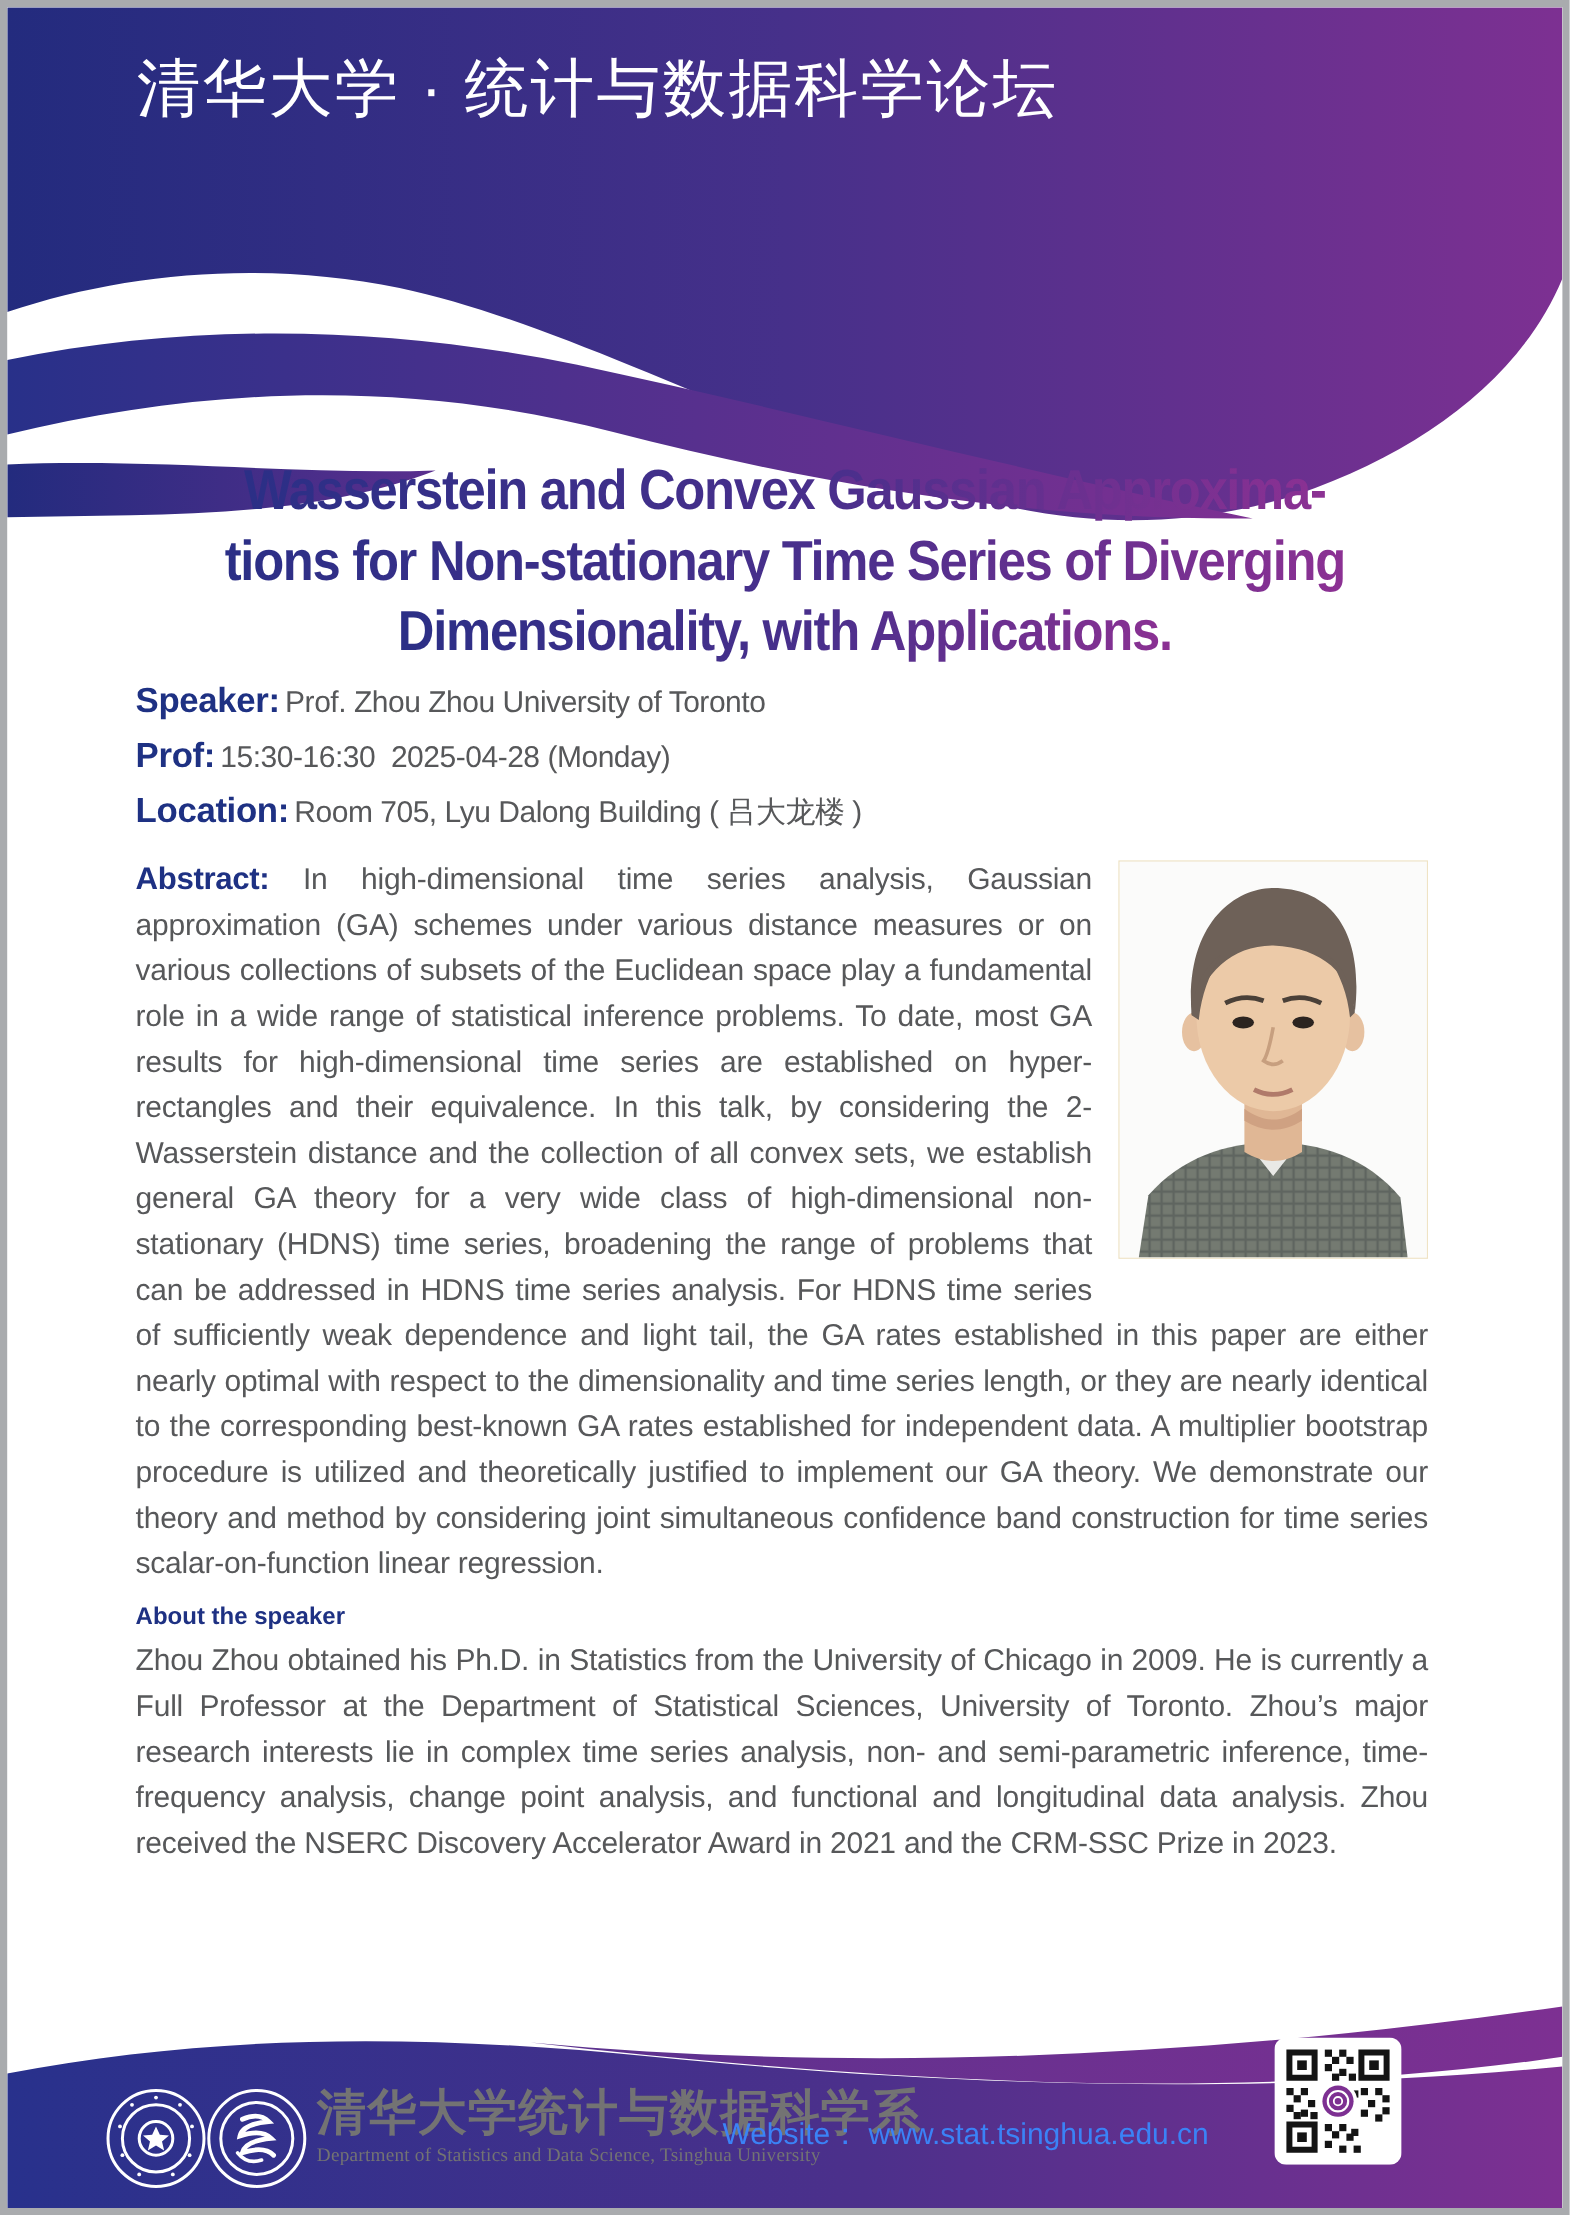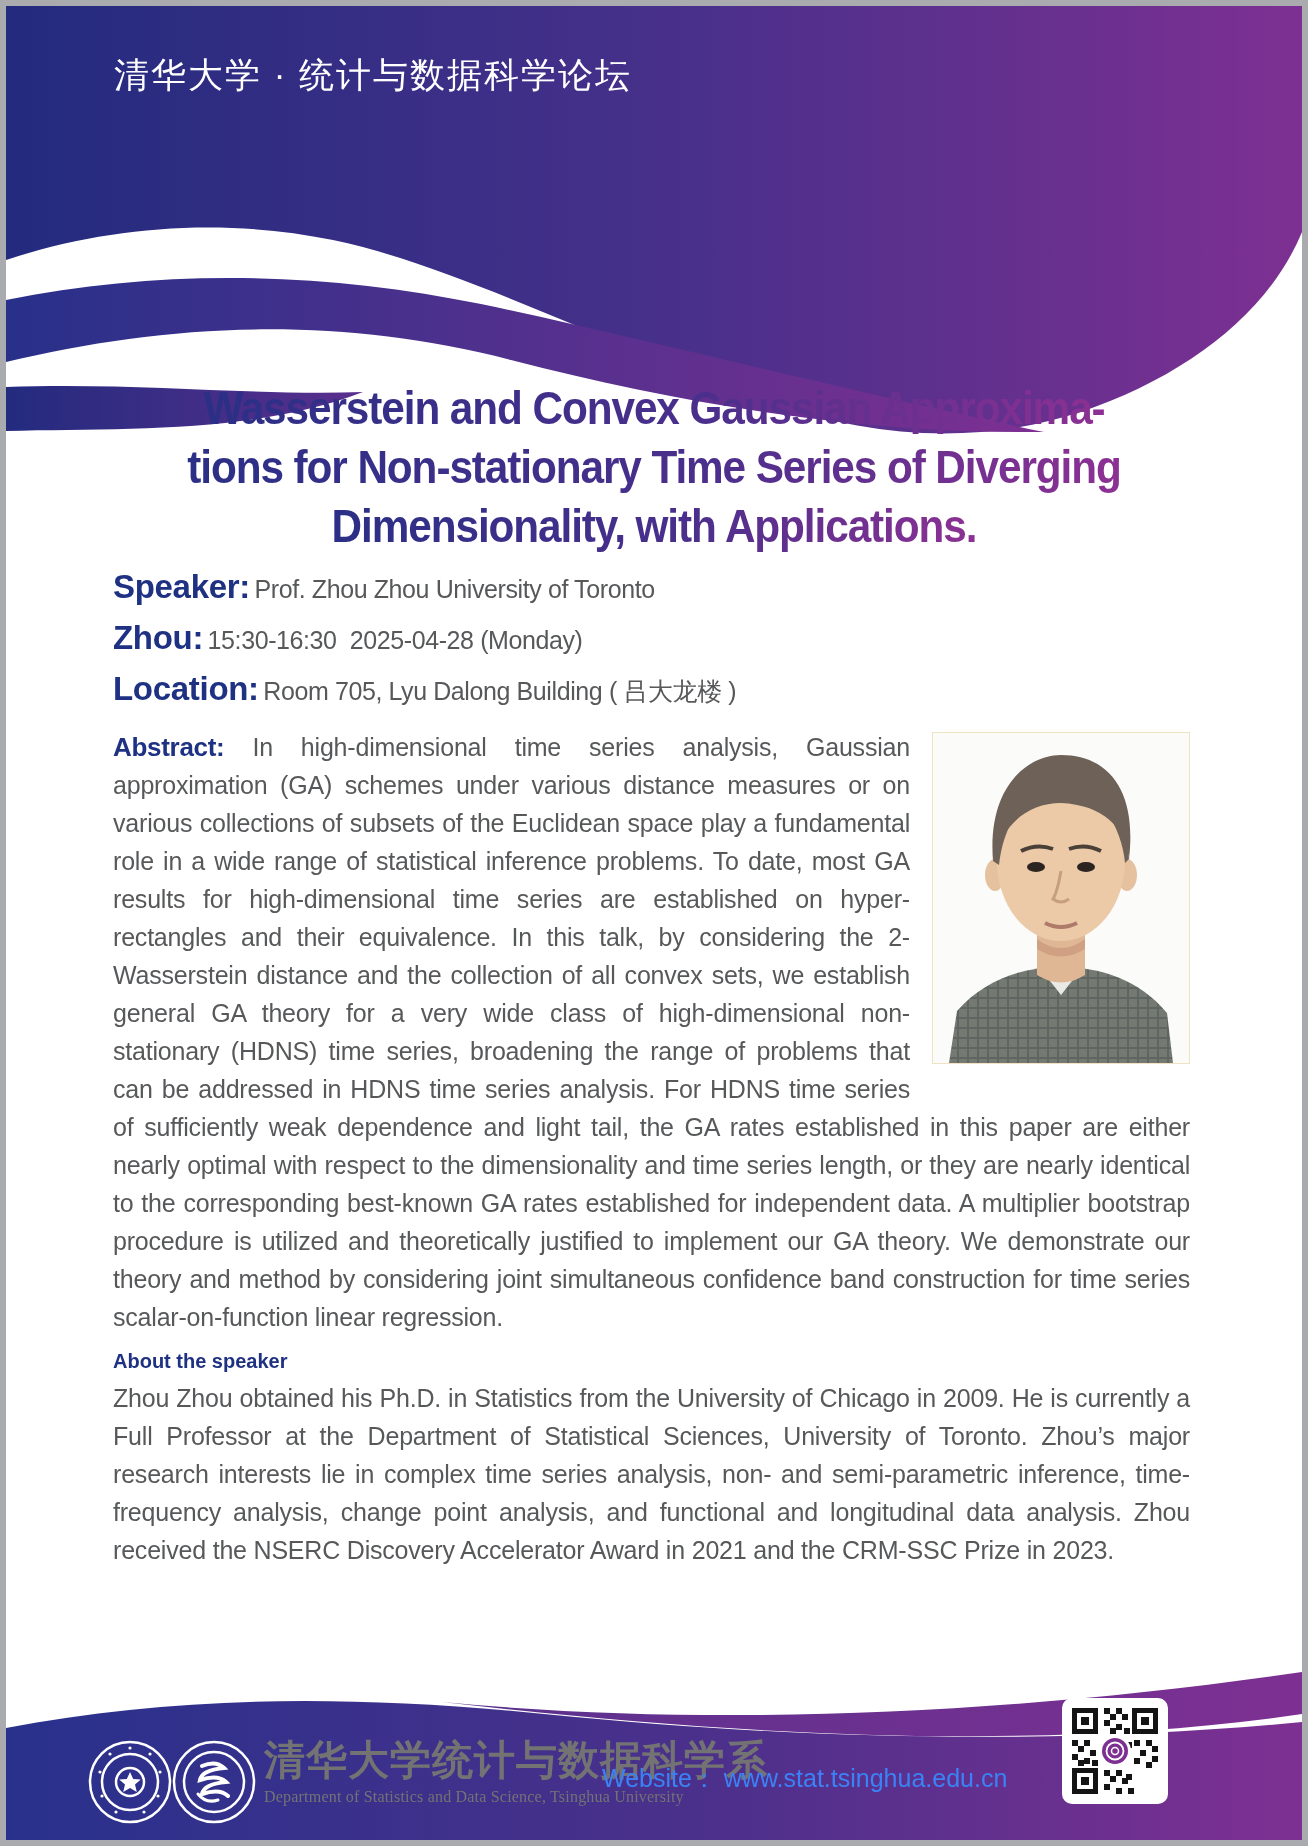--- a/index.html
+++ b/index.html
@@ -5,37 +5,37 @@
   html,body{margin:0;padding:0;background:#c8cacc;}
   .poster{
     position:relative; width:1308px; height:1846px; box-sizing:border-box;
     border:6px solid #a9abae; background:#ffffff; overflow:hidden;
     font-family:"Liberation Sans", sans-serif;
   }
   
   .hero{position:absolute; top:0; left:0; width:1296px; height:562px;}
   .hero svg{position:absolute; top:0; left:0;}
   .hero-text{position:absolute; top:38px; left:108px; color:#ffffff;}
-  .hero-zh{font-size:35px; font-weight:400; letter-spacing:2px; line-height:62px;}
+  .hero-zh{font-size:53px; font-weight:400; letter-spacing:2px; line-height:62px;}
   .hero-en{font-size:42px; font-weight:300; letter-spacing:0.5px; line-height:52px; margin-top:2px;}
   .talk-title{
     position:absolute; top:372px; left:36px; right:36px; margin:0;
     text-align:center; line-height:59px; font-size:47px; font-weight:bold;
     letter-spacing:-1.2px; transform:scaleX(0.9); transform-origin:50% 0;
   }
   .talk-title .tline{
     display:inline-block;
     background:linear-gradient(90deg,#2b2f86 0%,#4a2f8c 55%,#8c3193 100%);
     -webkit-background-clip:text; background-clip:text;
     color:transparent;
   }
   
   .content{position:absolute; top:562px; left:107px; width:1077px;}
   .info-row{margin-bottom:13px; white-space:nowrap;}
-  .lbl{color:#1e3183; font-weight:bold; font-size:33px; letter-spacing:-0.3px;}
+  .lbl{color:#1e3183; font-weight:bold; font-size:29px; letter-spacing:-0.3px;}
   .val{color:#57585a; font-size:25px; letter-spacing:-0.4px;margin-top:36px;}
   .body-par{
     color:#57585a; font-size:25px; line-height:38px; letter-spacing:-0.2px;
     text-align:justify; margin:20px 0 0 0;
   }
   .body-par .lbl{font-size:26px;}
   .about-head{color:#1e3183; font-weight:bold; font-size:20px; margin:14px 0 6px 0;}
   
   .photo{
     float:right; width:256px; height:330px; margin:4px 0 10px 22px;
@@ -101,21 +101,21 @@
     </h1>
   </div>
 
   <div class="content">
 
     <div class="info-row">
       <span class="lbl">Speaker:</span>
       <span class="val">Prof. Zhou Zhou University of Toronto</span>
     </div>
     <div class="info-row">
-      <span class="lbl">Zhou:</span>
+      <span class="lbl">Prof:</span>
       <span class="val">15:30-16:30&nbsp; 2025-04-28 (Monday)</span>
     </div>
     <div class="info-row">
       <span class="lbl">Location:</span>
       <span class="val">Room 705, Lyu Dalong Building ( 吕大龙楼 )</span>
     </div>
 
     <p class="body-par">
       
       <span class="photo" style="display:block;">

